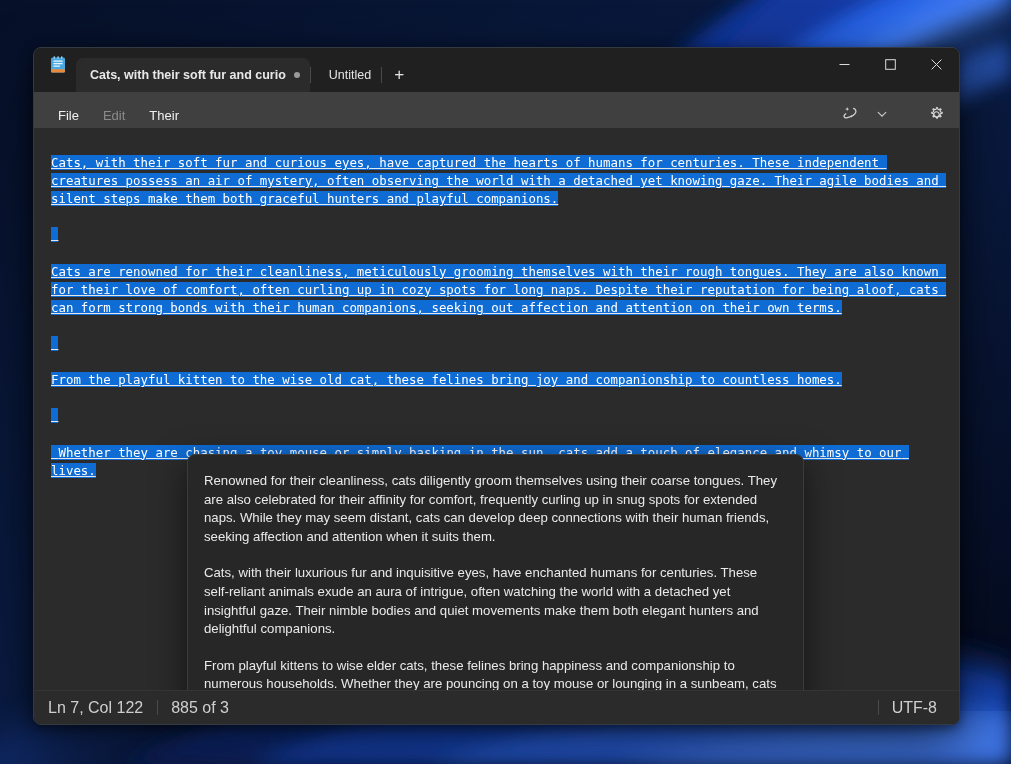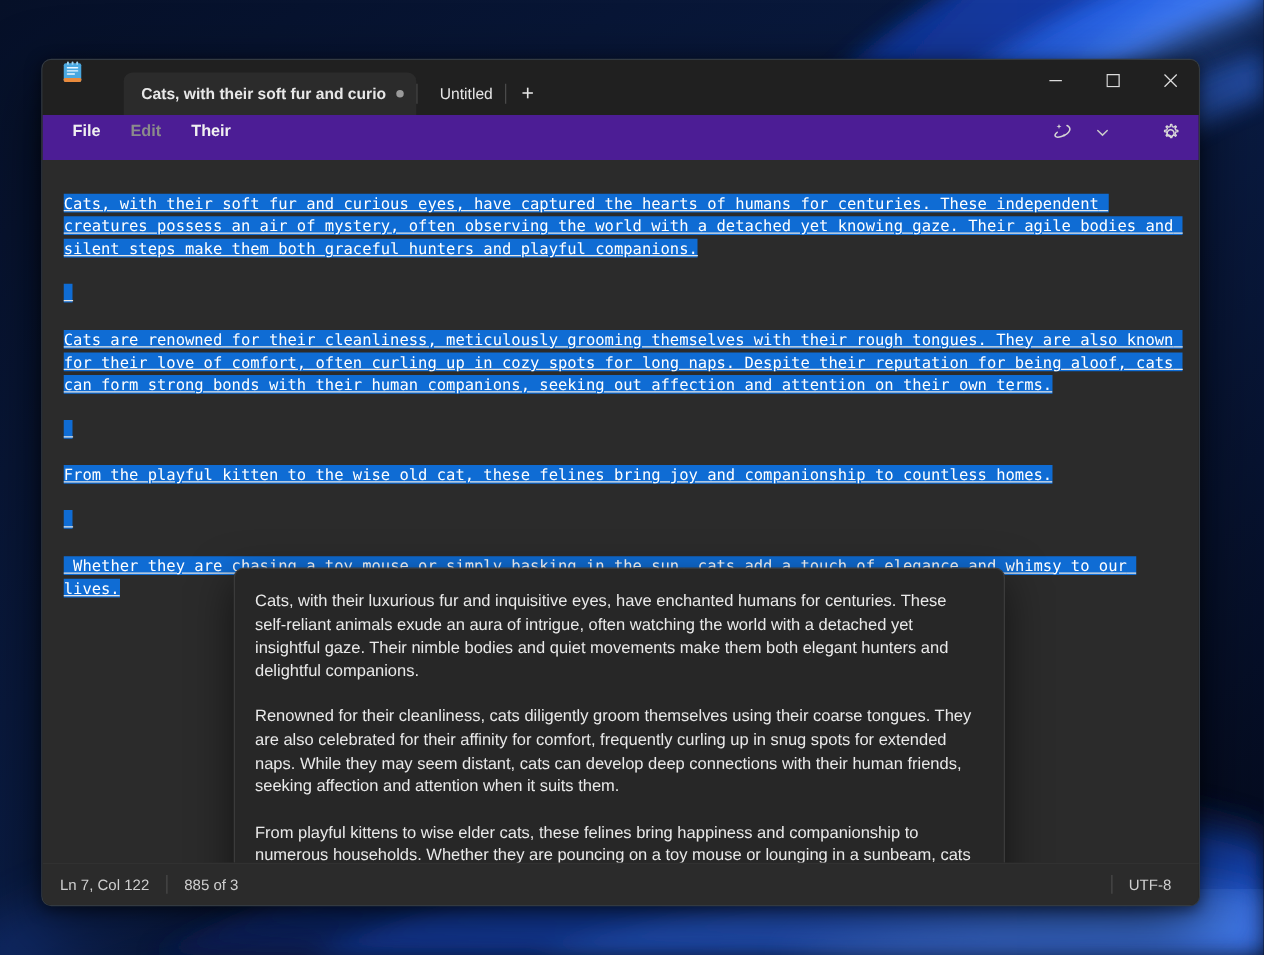--- a/index.html
+++ b/index.html
@@ -23,22 +23,22 @@
     position: absolute; left: 33px; top: 47px; width: 927px; height: 678px;
     background: #202020; border-radius: 8px;
     box-shadow: 0 18px 52px rgba(0,0,0,.62), 0 3px 12px rgba(0,0,0,.5);
     overflow: hidden;
     display: flex; flex-direction: column;
     border: 1px solid #333a41;
   }
 
   
   .titlebar {
-    height: 44px; background: #202020; display: flex; align-items: flex-start;
-    position: relative; flex: 0 0 44px; gap: 23px;
+    height: 44px; background: #202020; display: flex; align-items: center;
+    position: relative; flex: 0 0 44px;
   }
   .app-icon {
     width: 20px; height: 20px; margin: 0 8px 11px 14px; flex: 0 0 auto; position: relative;
   }
   .tabstrip { display: flex; align-items: flex-end; height: 100%; }
   .tab {
     height: 34px; display: flex; align-items: center; gap: 8px;
     padding: 0 10px 0 14px; border-radius: 7px 7px 0 0;
     font-size: 12.5px; color: #e8e8e8; cursor: default; max-width: 236px;
     position: relative;
@@ -52,22 +52,22 @@
     width: 34px; height: 34px; display: flex; align-items: center; justify-content: center;
     color: #e4e4e4; font-size: 17px; font-weight: 300; border-radius: 5px; margin-bottom:0;
   }
   .wincontrols { position: absolute; right: 0; top: 0; display: flex; }
   .wc { width: 46px; height: 32px; display: flex; align-items: center; justify-content: center;
         color: #d8d8d8; }
   .wc svg { display:block; }
 
   
   .menubar {
-    height: 36px; background: #4c1d95; display: flex; align-items: flex-start;
-    padding: 0 8px 0 12px; flex: 0 0 36px; position: relative; font-weight: bold;
+    height: 36px; background: #404040; display: flex; align-items: flex-end;
+    padding: 0 8px 0 12px; flex: 0 0 36px; position: relative;
   }
   .menuitem { padding: 5px 12px; font-size: 13px; color: #f0f0f0; border-radius: 4px; }
   .menuitem.disabled { color: #8b8b8b; }
   .menu-right { margin-left: auto; display: flex; align-items: center; gap: 2px; }
   .mr-btn { width: 30px; height: 28px; display:flex; align-items:center; justify-content:center;
             color:#d4d4d4; border-radius:4px; }
   .mr-gear { margin-left: 22px; }
 
   
   .editor {
@@ -92,21 +92,21 @@
   .ai-body { padding: 17px 18px 6px 16px; }
   .ai-body p {
     font-size: 13.2px; line-height: 18.6px; color: #e9e9e9; margin-bottom: 18px;
   }
   .ai-body p:last-child { margin-bottom: 4px; }
 
   
   .statusbar {
     height: 34px; background: #2b2b2b; border-top: 1px solid #343434;
     display: flex; align-items: center; flex: 0 0 34px;
-    font-size: 12px; color: #cfcfcf; padding: 0 8px 0 14px;
+    font-size: 16px; color: #cfcfcf; padding: 0 8px 0 14px;
   }
   .sb-item { padding: 0 14px 0 0; }
   .sb-div { width:1px; height:15px; background:#4a4a4a; margin: 0 13px 0 0; }
   .sb-right { margin-left: auto; display:flex; align-items:center;justify-content:flex-end; }
 </style>
 </head>
 <body>
 
 <div class="wallpaper">
   <svg viewBox="0 0 1011 764" xmlns="http://www.w3.org/2000/svg" aria-hidden="true">
@@ -245,22 +245,22 @@
 <p><span class="hl"> </span></p>
 <p><span class="hl">Cats are renowned for their cleanliness, meticulously grooming themselves with their rough tongues. They are also known for their love of comfort, often curling up in cozy spots for long naps. Despite their reputation for being aloof, cats can form strong bonds with their human companions, seeking out affection and attention on their own terms.</span></p>
 <p><span class="hl"> </span></p>
 <p><span class="hl">From the playful kitten to the wise old cat, these felines bring joy and companionship to countless homes.</span></p>
 <p><span class="hl"> </span></p>
 <p><span class="hl"> Whether they are chasing a toy mouse or simply basking in the sun, cats add a touch of elegance and whimsy to our lives.</span></p>
     </div>
 
     <div class="ai-panel">
       <div class="ai-body">
+        <p>Renowned for their cleanliness, cats diligently groom themselves using their coarse tongues. They are also celebrated for their affinity for comfort, frequently curling up in snug spots for extended naps. While they may seem distant, cats can develop deep connections with their human friends, seeking affection and attention when it suits them.</p>
         <p>Cats, with their luxurious fur and inquisitive eyes, have enchanted humans for centuries. These self-reliant animals exude an aura of intrigue, often watching the world with a detached yet insightful gaze. Their nimble bodies and quiet movements make them both elegant hunters and delightful companions.</p>
-        <p>Renowned for their cleanliness, cats diligently groom themselves using their coarse tongues. They are also celebrated for their affinity for comfort, frequently curling up in snug spots for extended naps. While they may seem distant, cats can develop deep connections with their human friends, seeking affection and attention when it suits them.</p>
         <p>From playful kittens to wise elder cats, these felines bring happiness and companionship to numerous households. Whether they are pouncing on a toy mouse or lounging in a sunbeam, cats infuse our lives with grace and charm.</p>
       </div>
 
     </div>
   </div>
 
   <div class="statusbar">
     <div class="sb-item">Ln 7, Col 122</div>
     <div class="sb-div"></div>
     <div class="sb-item">885 of 3</div>

